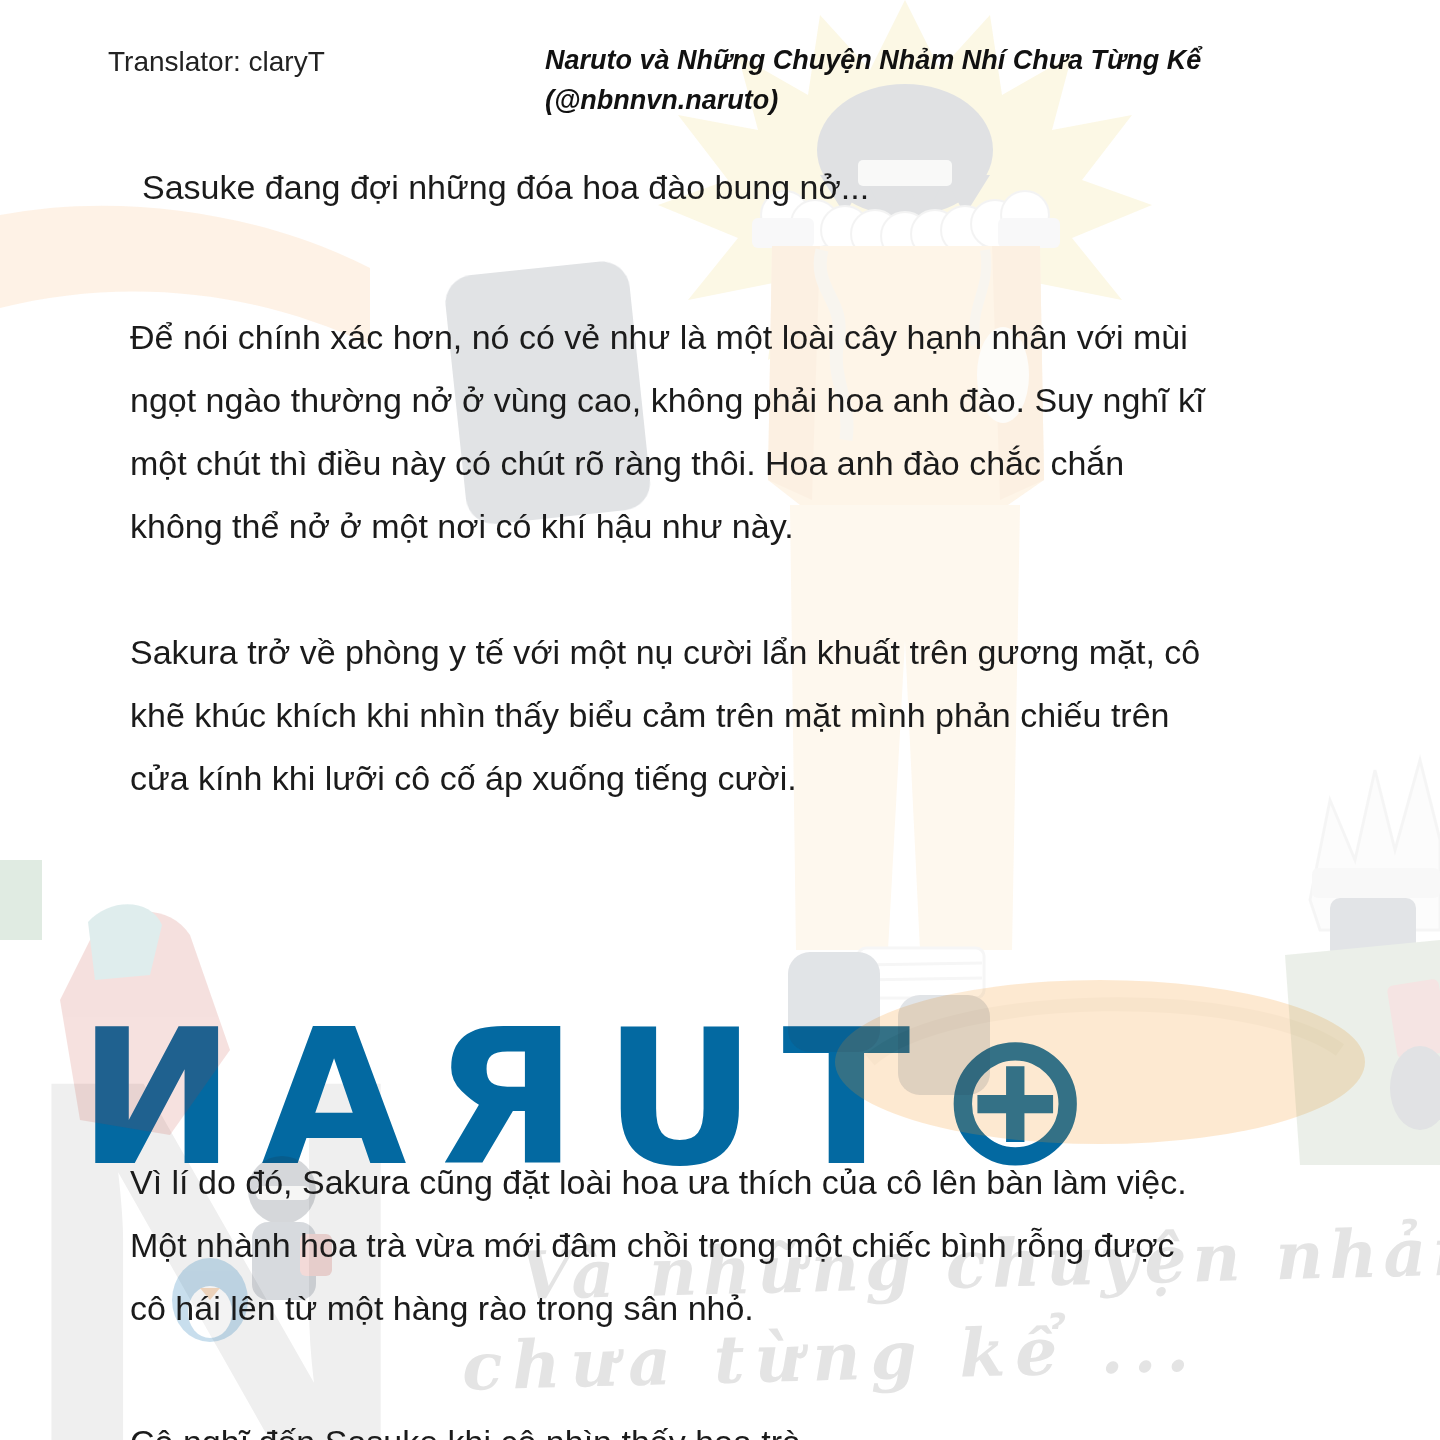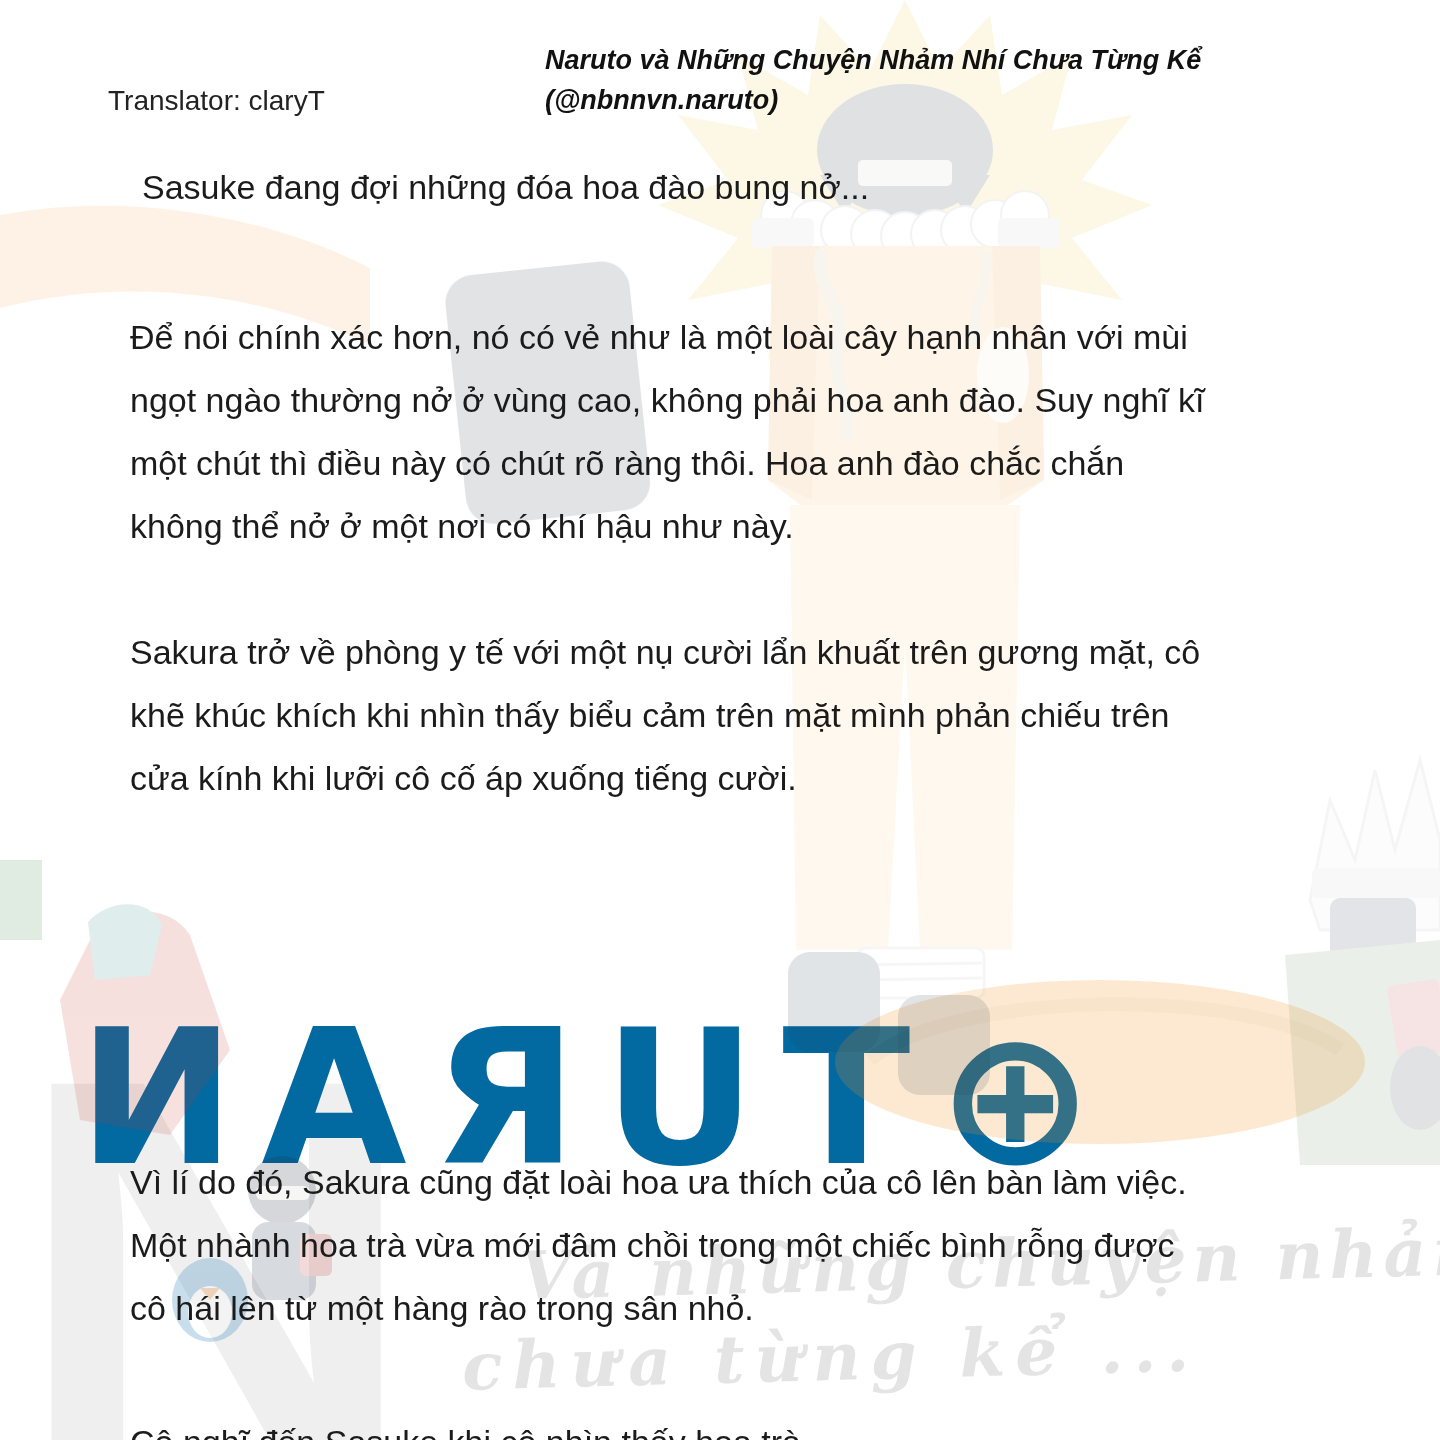--- a/index.html
+++ b/index.html
@@ -13,21 +13,21 @@
   .wm-letter-n{position:absolute;left:14px;top:995px;font-size:560px;line-height:1;
     font-weight:bold;color:#efefef;font-family:"Liberation Sans",sans-serif;}
   .wm-logo{position:absolute;left:78px;top:1004px;font-size:188px;line-height:1;font-weight:bold;
     letter-spacing:26px;color:#0369a1;font-family:"DejaVu Sans",sans-serif;white-space:pre;}
   .wm-script{position:absolute;color:#e4e4e4;font-style:italic;font-weight:bold;
     font-family:"DejaVu Serif",serif;white-space:pre;transform:rotate(-1.5deg);}
   .wm-script1{left:520px;top:1222px;font-size:66px;letter-spacing:6px;}
   .wm-script2{left:462px;top:1318px;font-size:66px;letter-spacing:10px;}
 
   
-  .translator{position:absolute;left:108px;top:46px;font-size:28px;color:#222222;margin-top:39px;}
+  .translator{position:absolute;left:108px;top:46px;font-size:28px;color:#222222;}
   .series-title{position:absolute;left:545px;top:40px;width:720px;font-size:27px;line-height:40px;
     font-weight:bold;font-style:italic;color:#111111;white-space:pre-line;}
   .para{position:absolute;left:130px;width:1240px;font-size:34px;line-height:63px;color:#1b1b1b;
     white-space:pre;}
   .p0{top:122px;margin-left:12px;} .p1{top:272px;} .p2{top:587px;} .p3{top:852px;} .p4{top:1117px;} .p5{top:1377px;}
 </style>
 </head>
 <body>
 
 <div class="layer" id="watermark">

